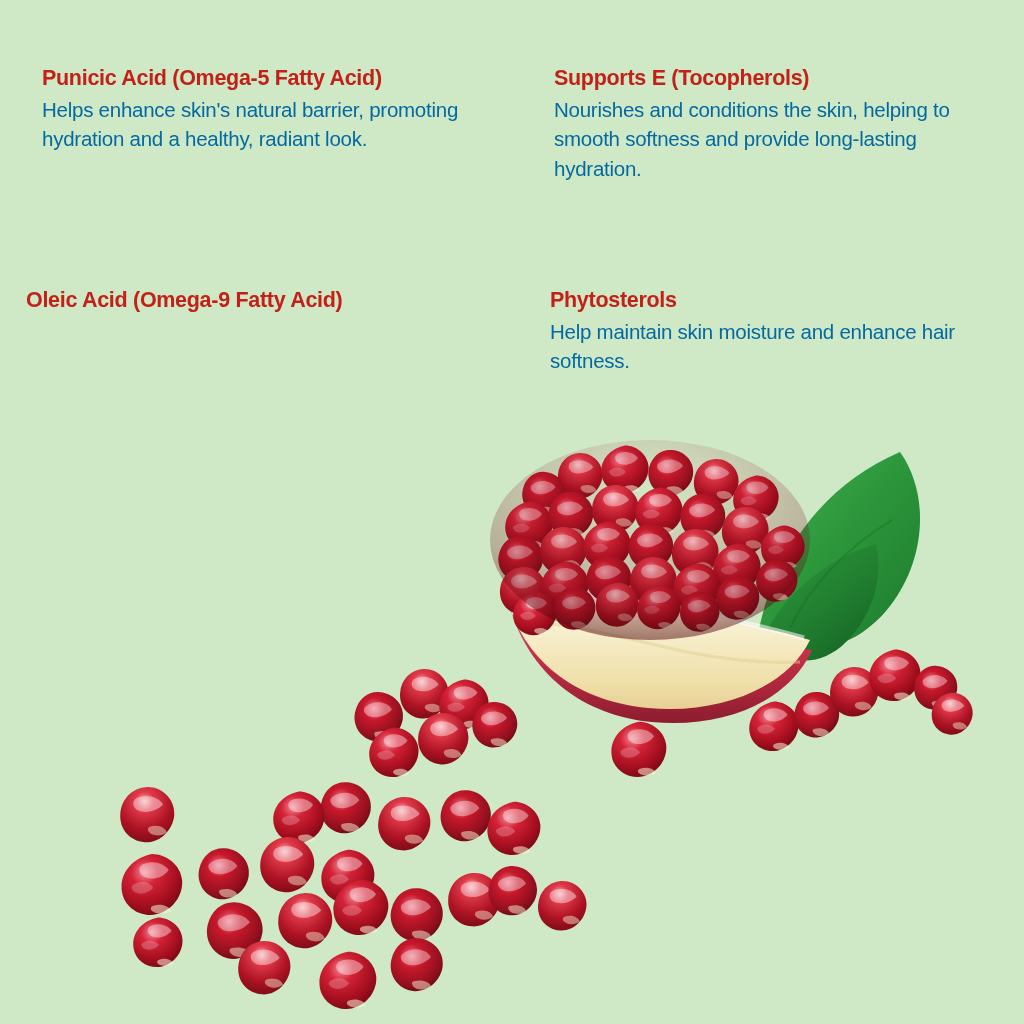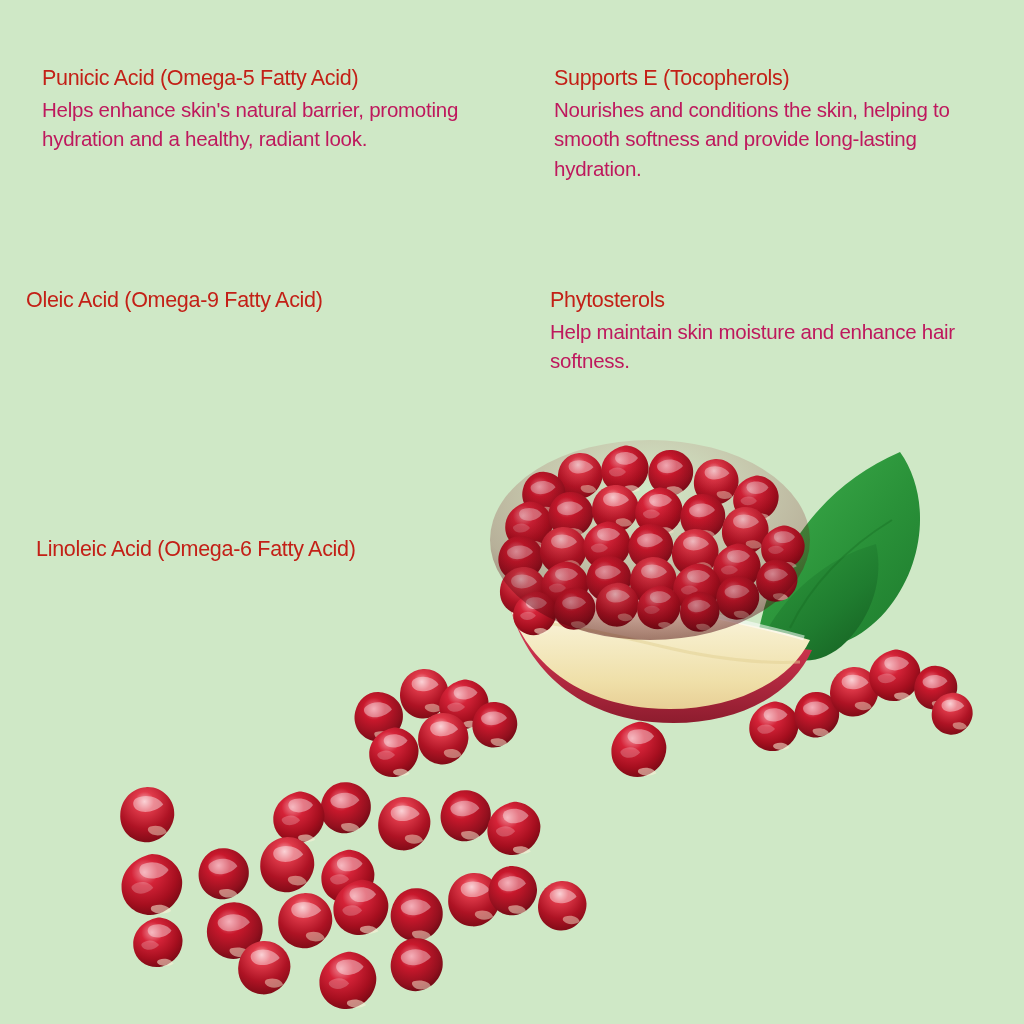--- a/index.html
+++ b/index.html
@@ -20,35 +20,35 @@
     overflow: hidden;
   }
 
   
   .block {
     position: absolute;
     z-index: 5;
   }
   .block-title {
     font-family: "Liberation Sans", sans-serif;
-    font-weight: normal;
+    font-weight: bold;
     font-size: 21.5px;
     line-height: 1.18;
     letter-spacing: -0.3px;
     color: #c32017;
     margin: 0 0 4px 0;
     white-space: nowrap;
   }
   .block-body {
     font-family: "Liberation Sans", sans-serif;
     font-weight: normal;
     font-size: 20.5px;
     line-height: 1.42;
     letter-spacing: -0.25px;
-    color: #be185d;
+    color: #0369a1;
     margin: 0;
   }
 
   #block-punicic   { left: 42px;  top: 66px;  width: 450px; }
   #block-vitamin-e { left: 554px; top: 66px;  width: 430px; }
   #block-oleic     { left: 26px;  top: 288px; width: 440px; }
   #block-phyto     { left: 550px; top: 288px; width: 430px; }
   #block-linoleic  { left: 36px;  top: 537px; width: 455px; }
 
   
@@ -243,16 +243,15 @@
   <div class="block" id="block-oleic">
     <h2 class="block-title">Oleic Acid (Omega-9 Fatty Acid)</h2>
   </div>
 
   <div class="block" id="block-phyto">
     <h2 class="block-title">Phytosterols</h2>
     <p class="block-body">Help maintain skin moisture and enhance hair softness.</p>
   </div>
 
   <div class="block" id="block-linoleic">
-    <h2 class="block-title">Linoleic Acid (Omega-6 Fatty Acid)</h2>
   </div>
 
 </div>
 
 </body></html>

